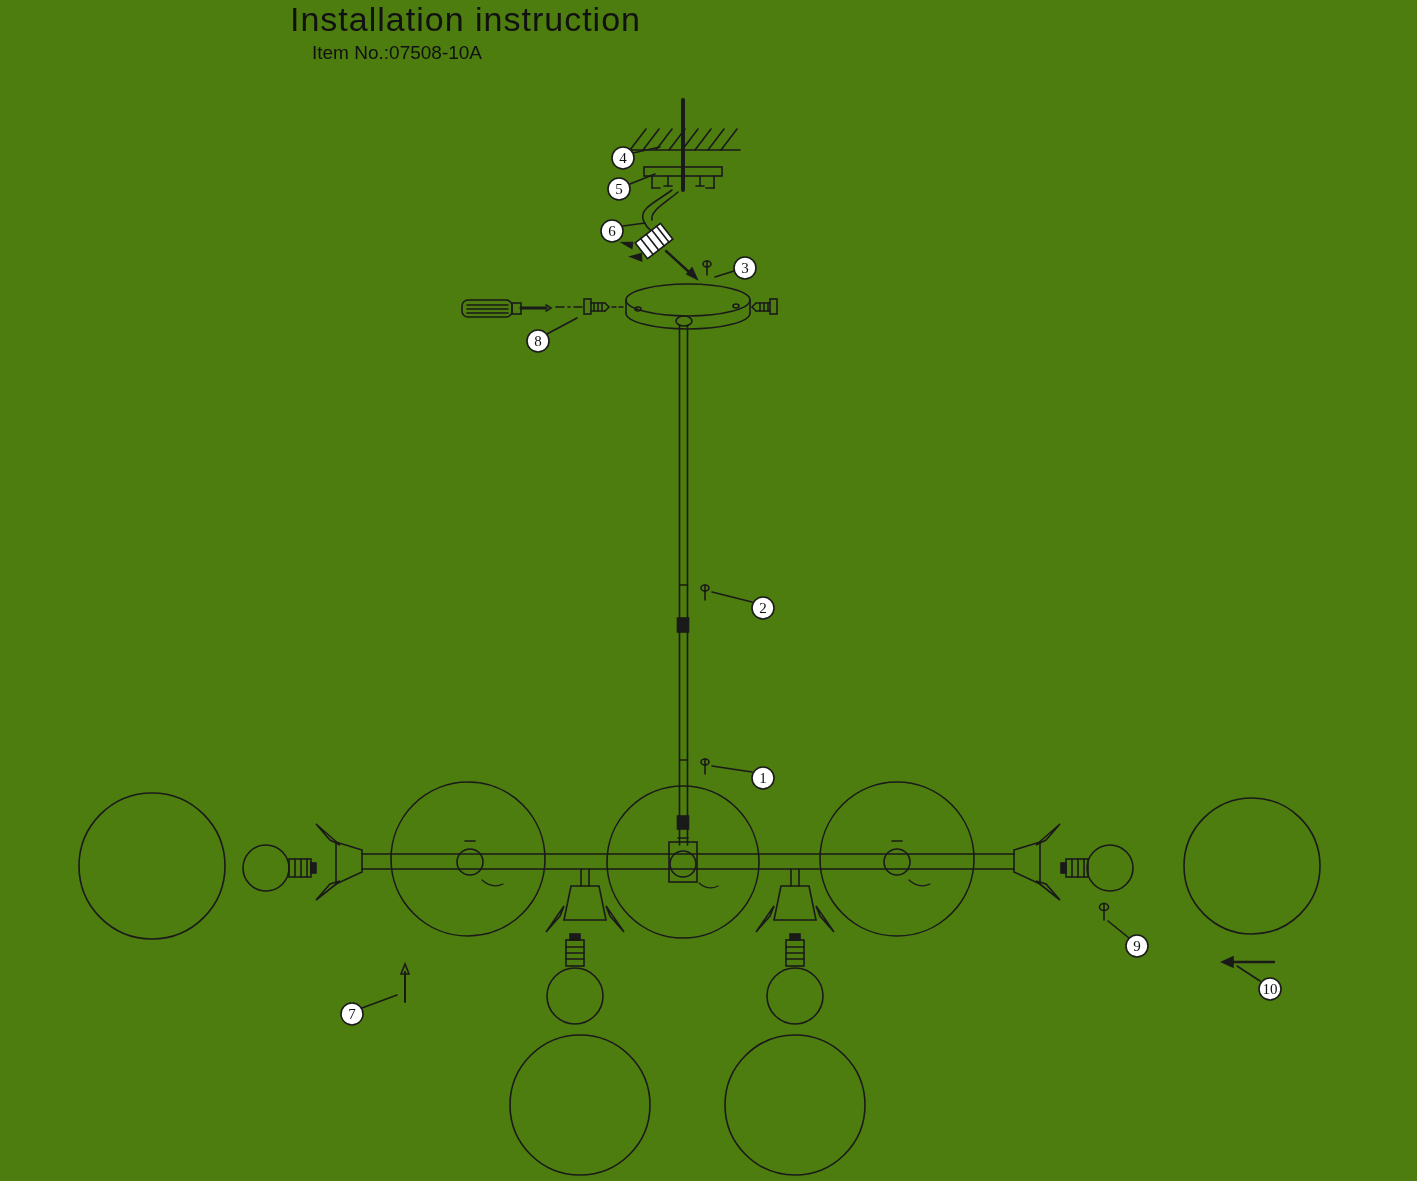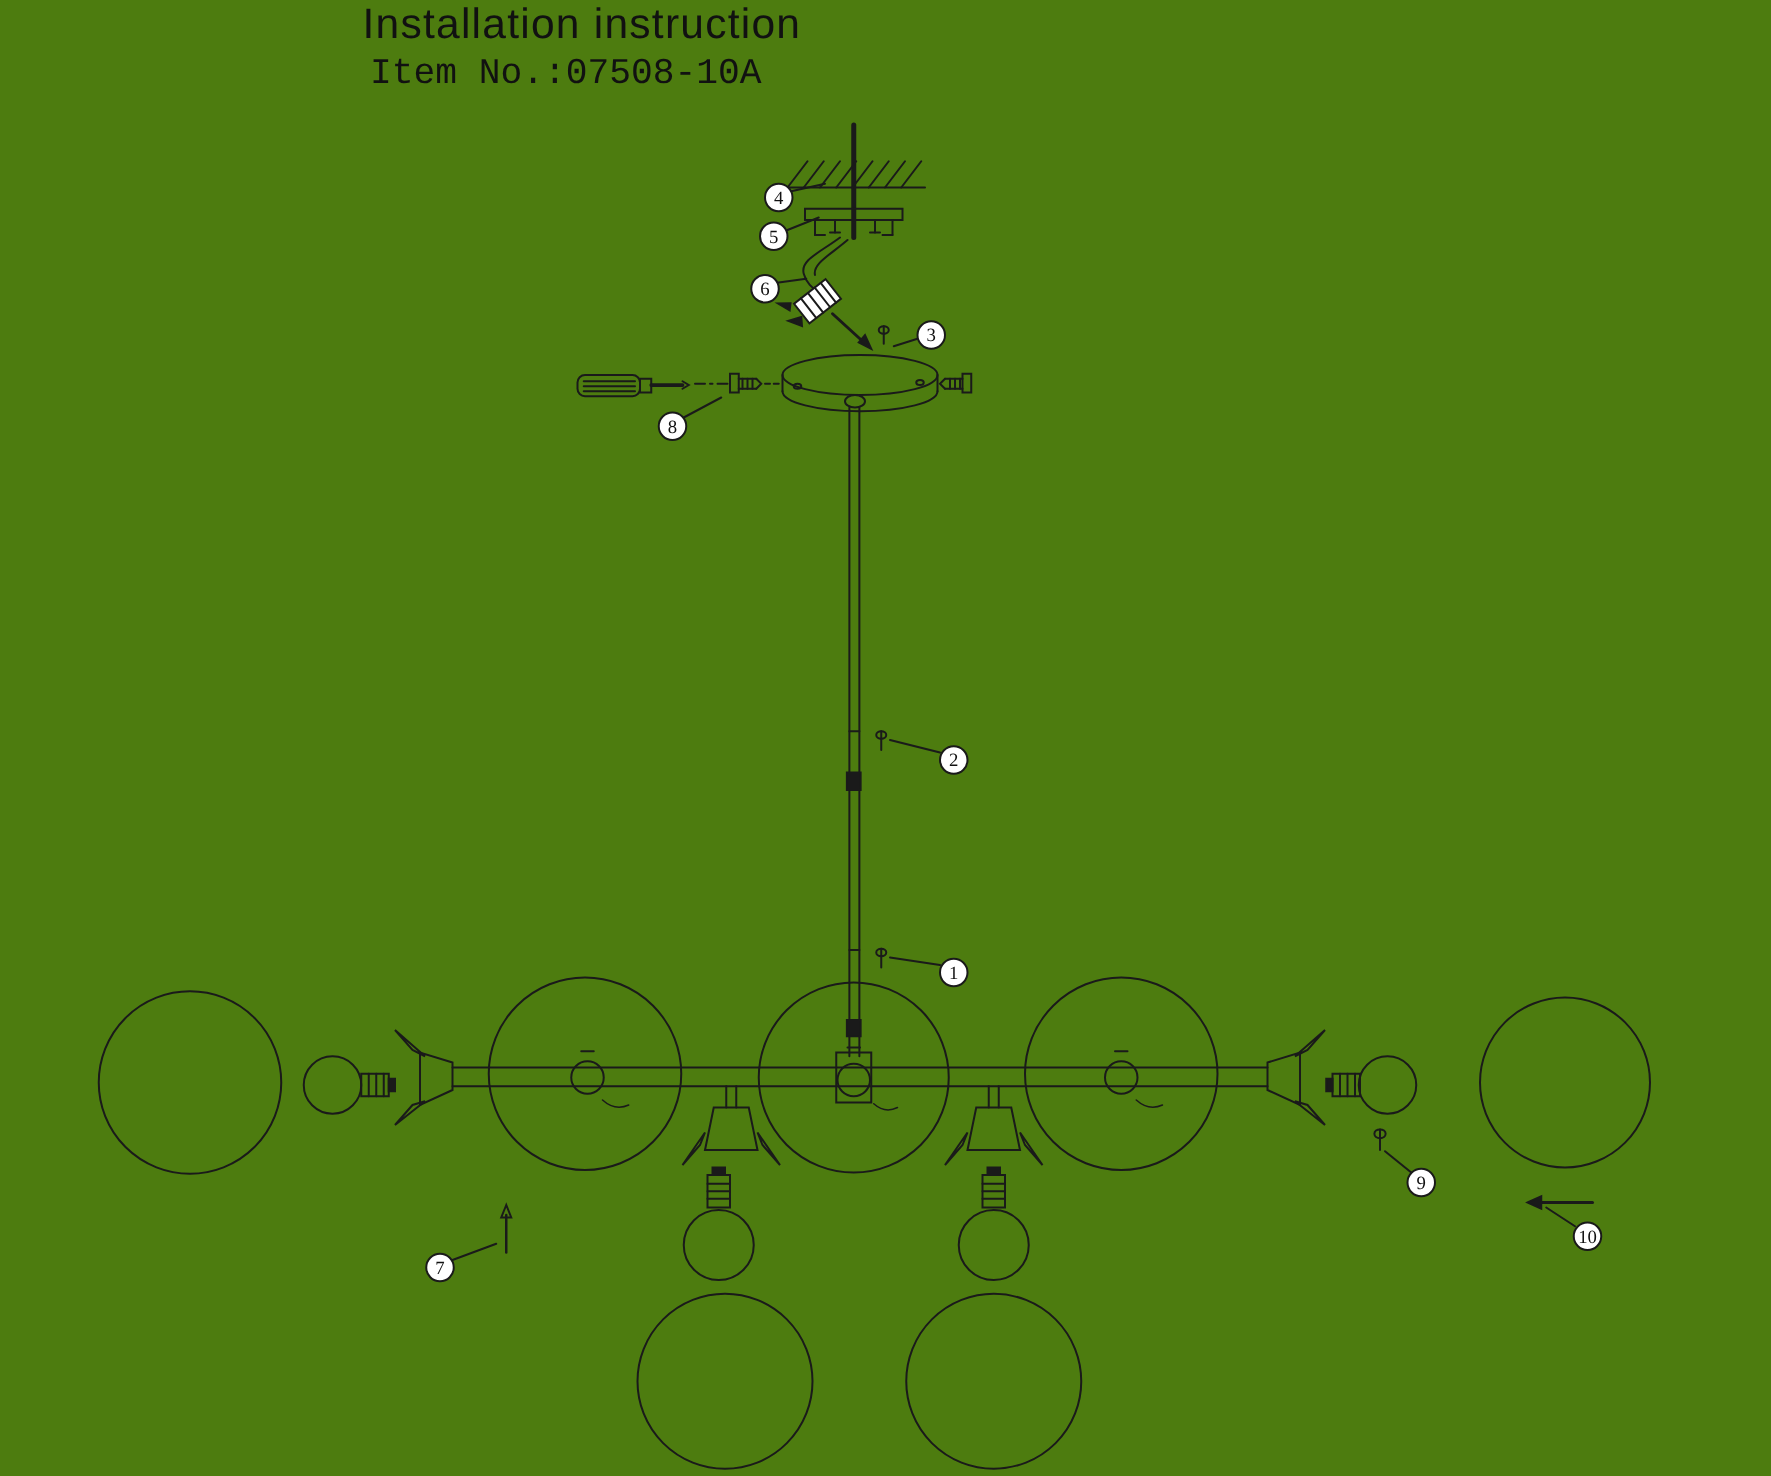--- a/index.html
+++ b/index.html
@@ -10,23 +10,23 @@
     font-family:"Liberation Sans",sans-serif;
     overflow:hidden;
   }
   .title{
     position:absolute;left:290px;top:0px;
     font-size:34px;color:#111;
     font-family:"Liberation Sans",sans-serif;
     letter-spacing:1px;
   }
   .item-no{
-    position:absolute;left:296px;top:42px;
-    font-size:29px;color:#111;
-    font-family:Liberation Mono, monospace;
+    position:absolute;left:312px;top:42px;
+    font-size:19px;color:#111;
+    font-family:Liberation Sans, sans-serif;
   }
   .diagram{position:absolute;left:0;top:0;}
   .callout-num{
     font-family:"Liberation Serif",serif;
     font-size:15px;
     fill:#111;
   }
 </style>
 </head>
 <body>

